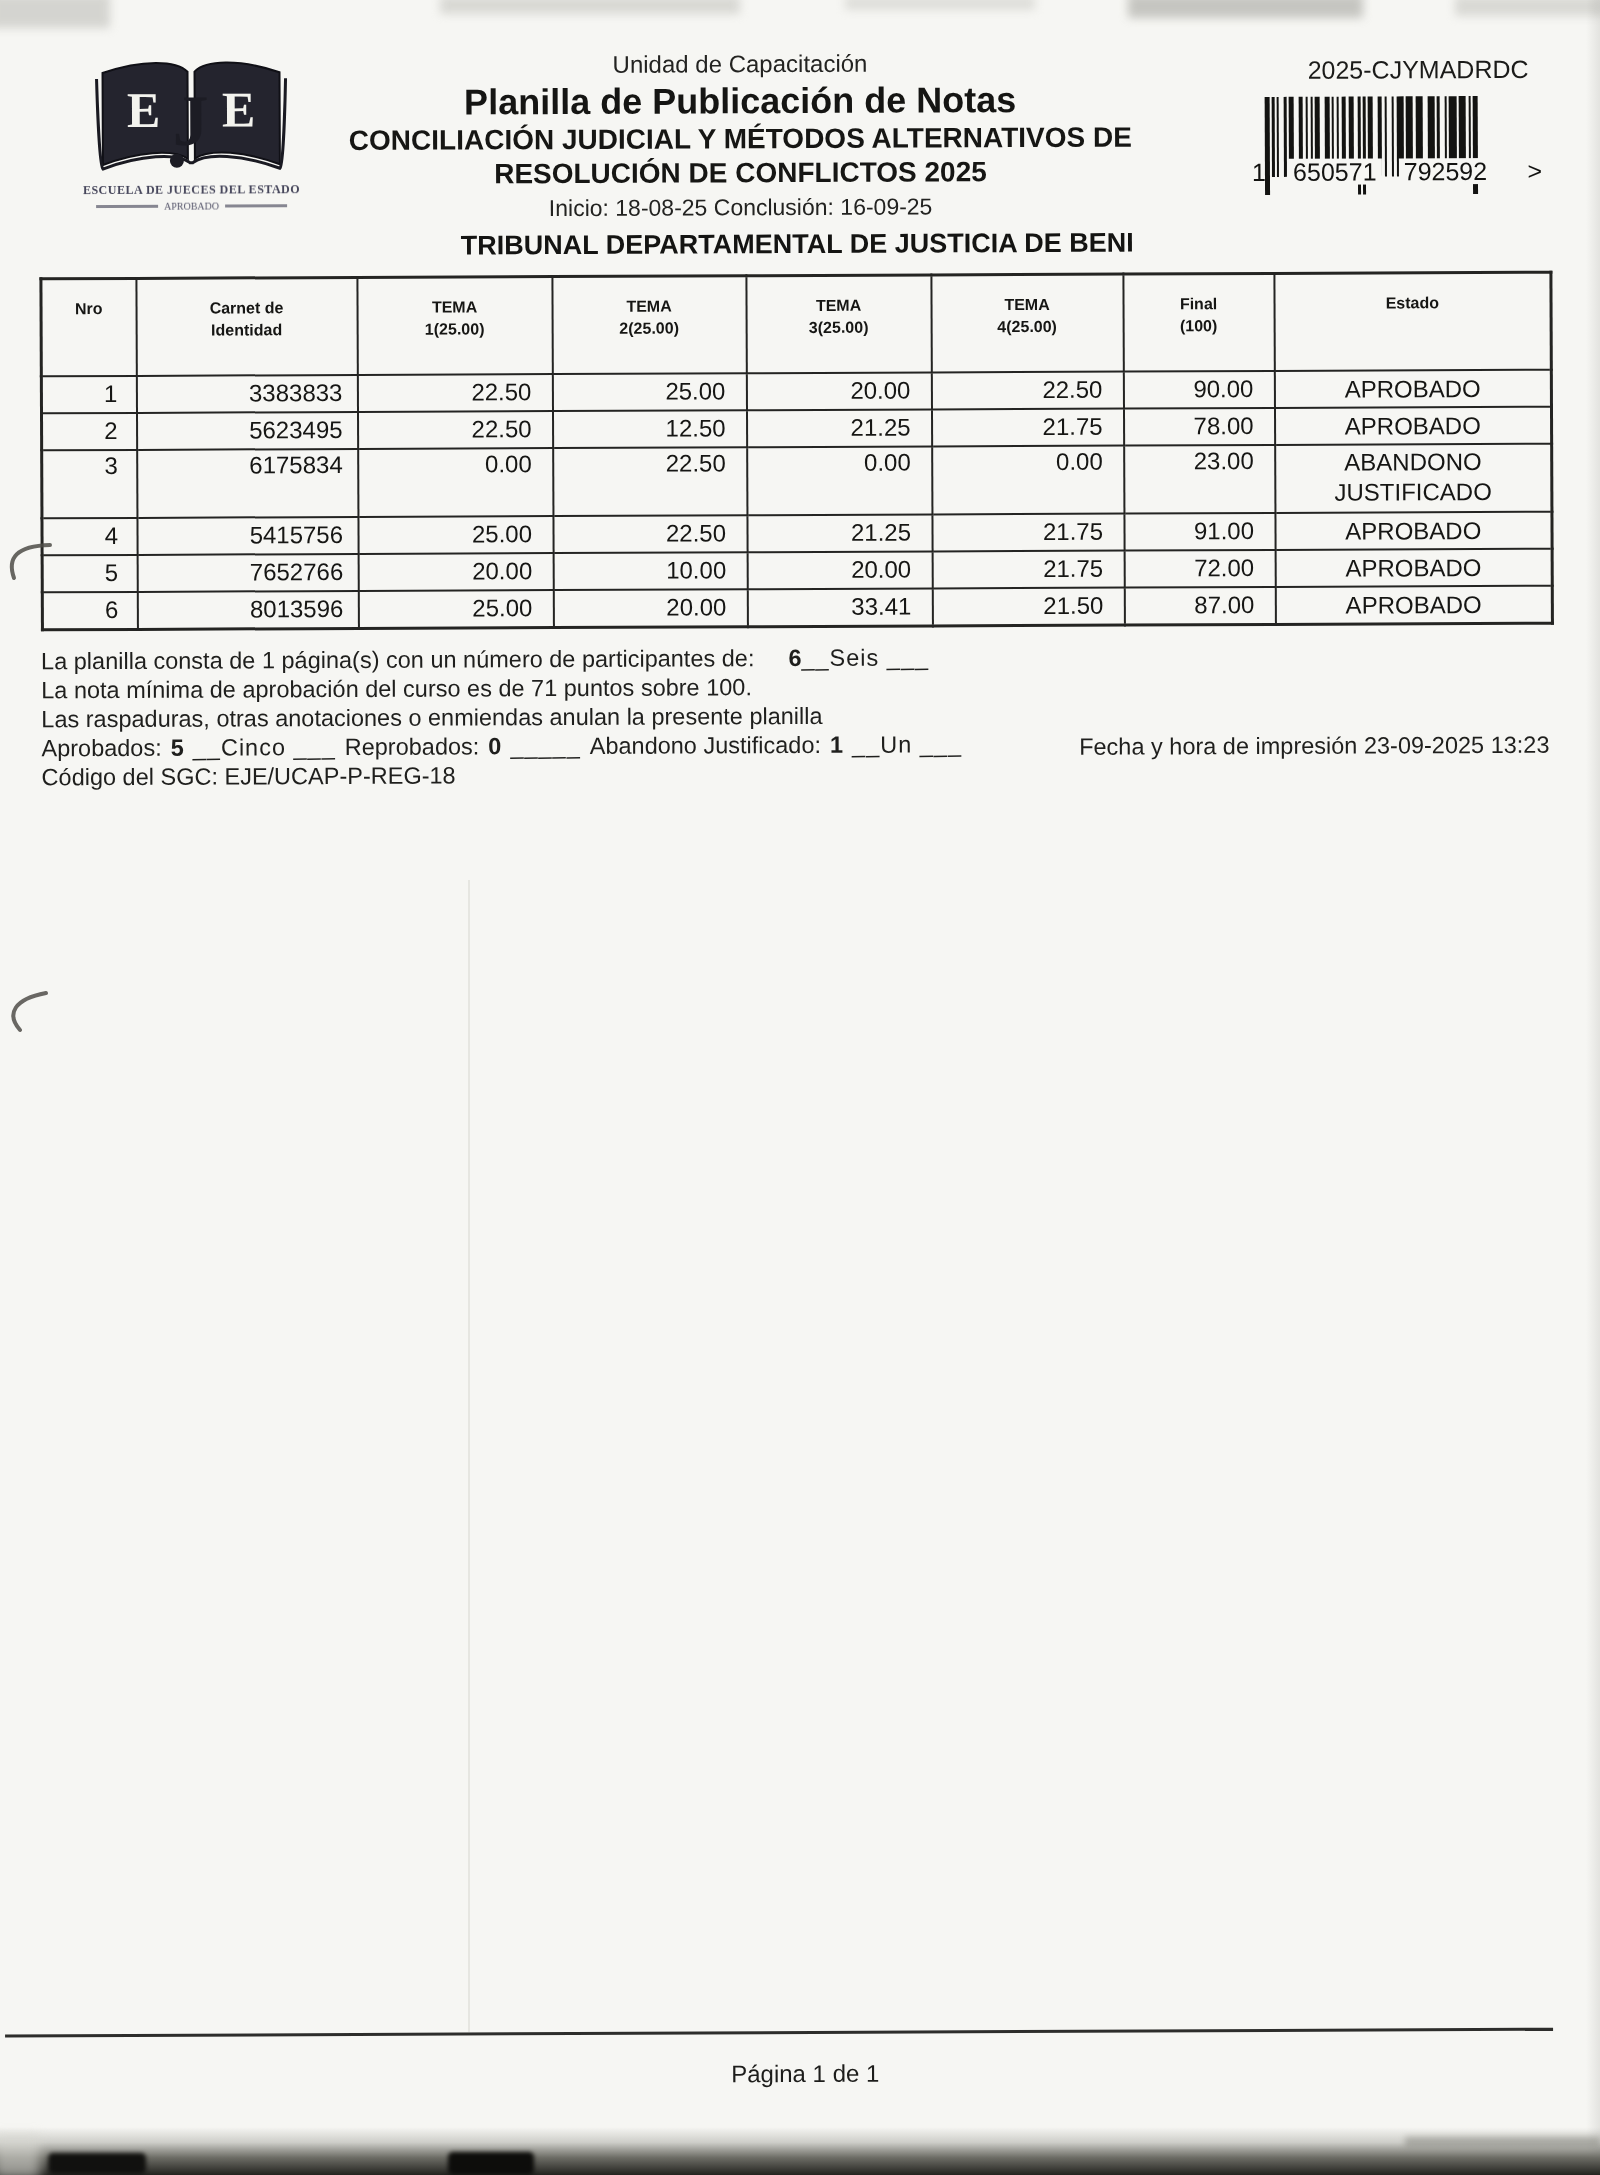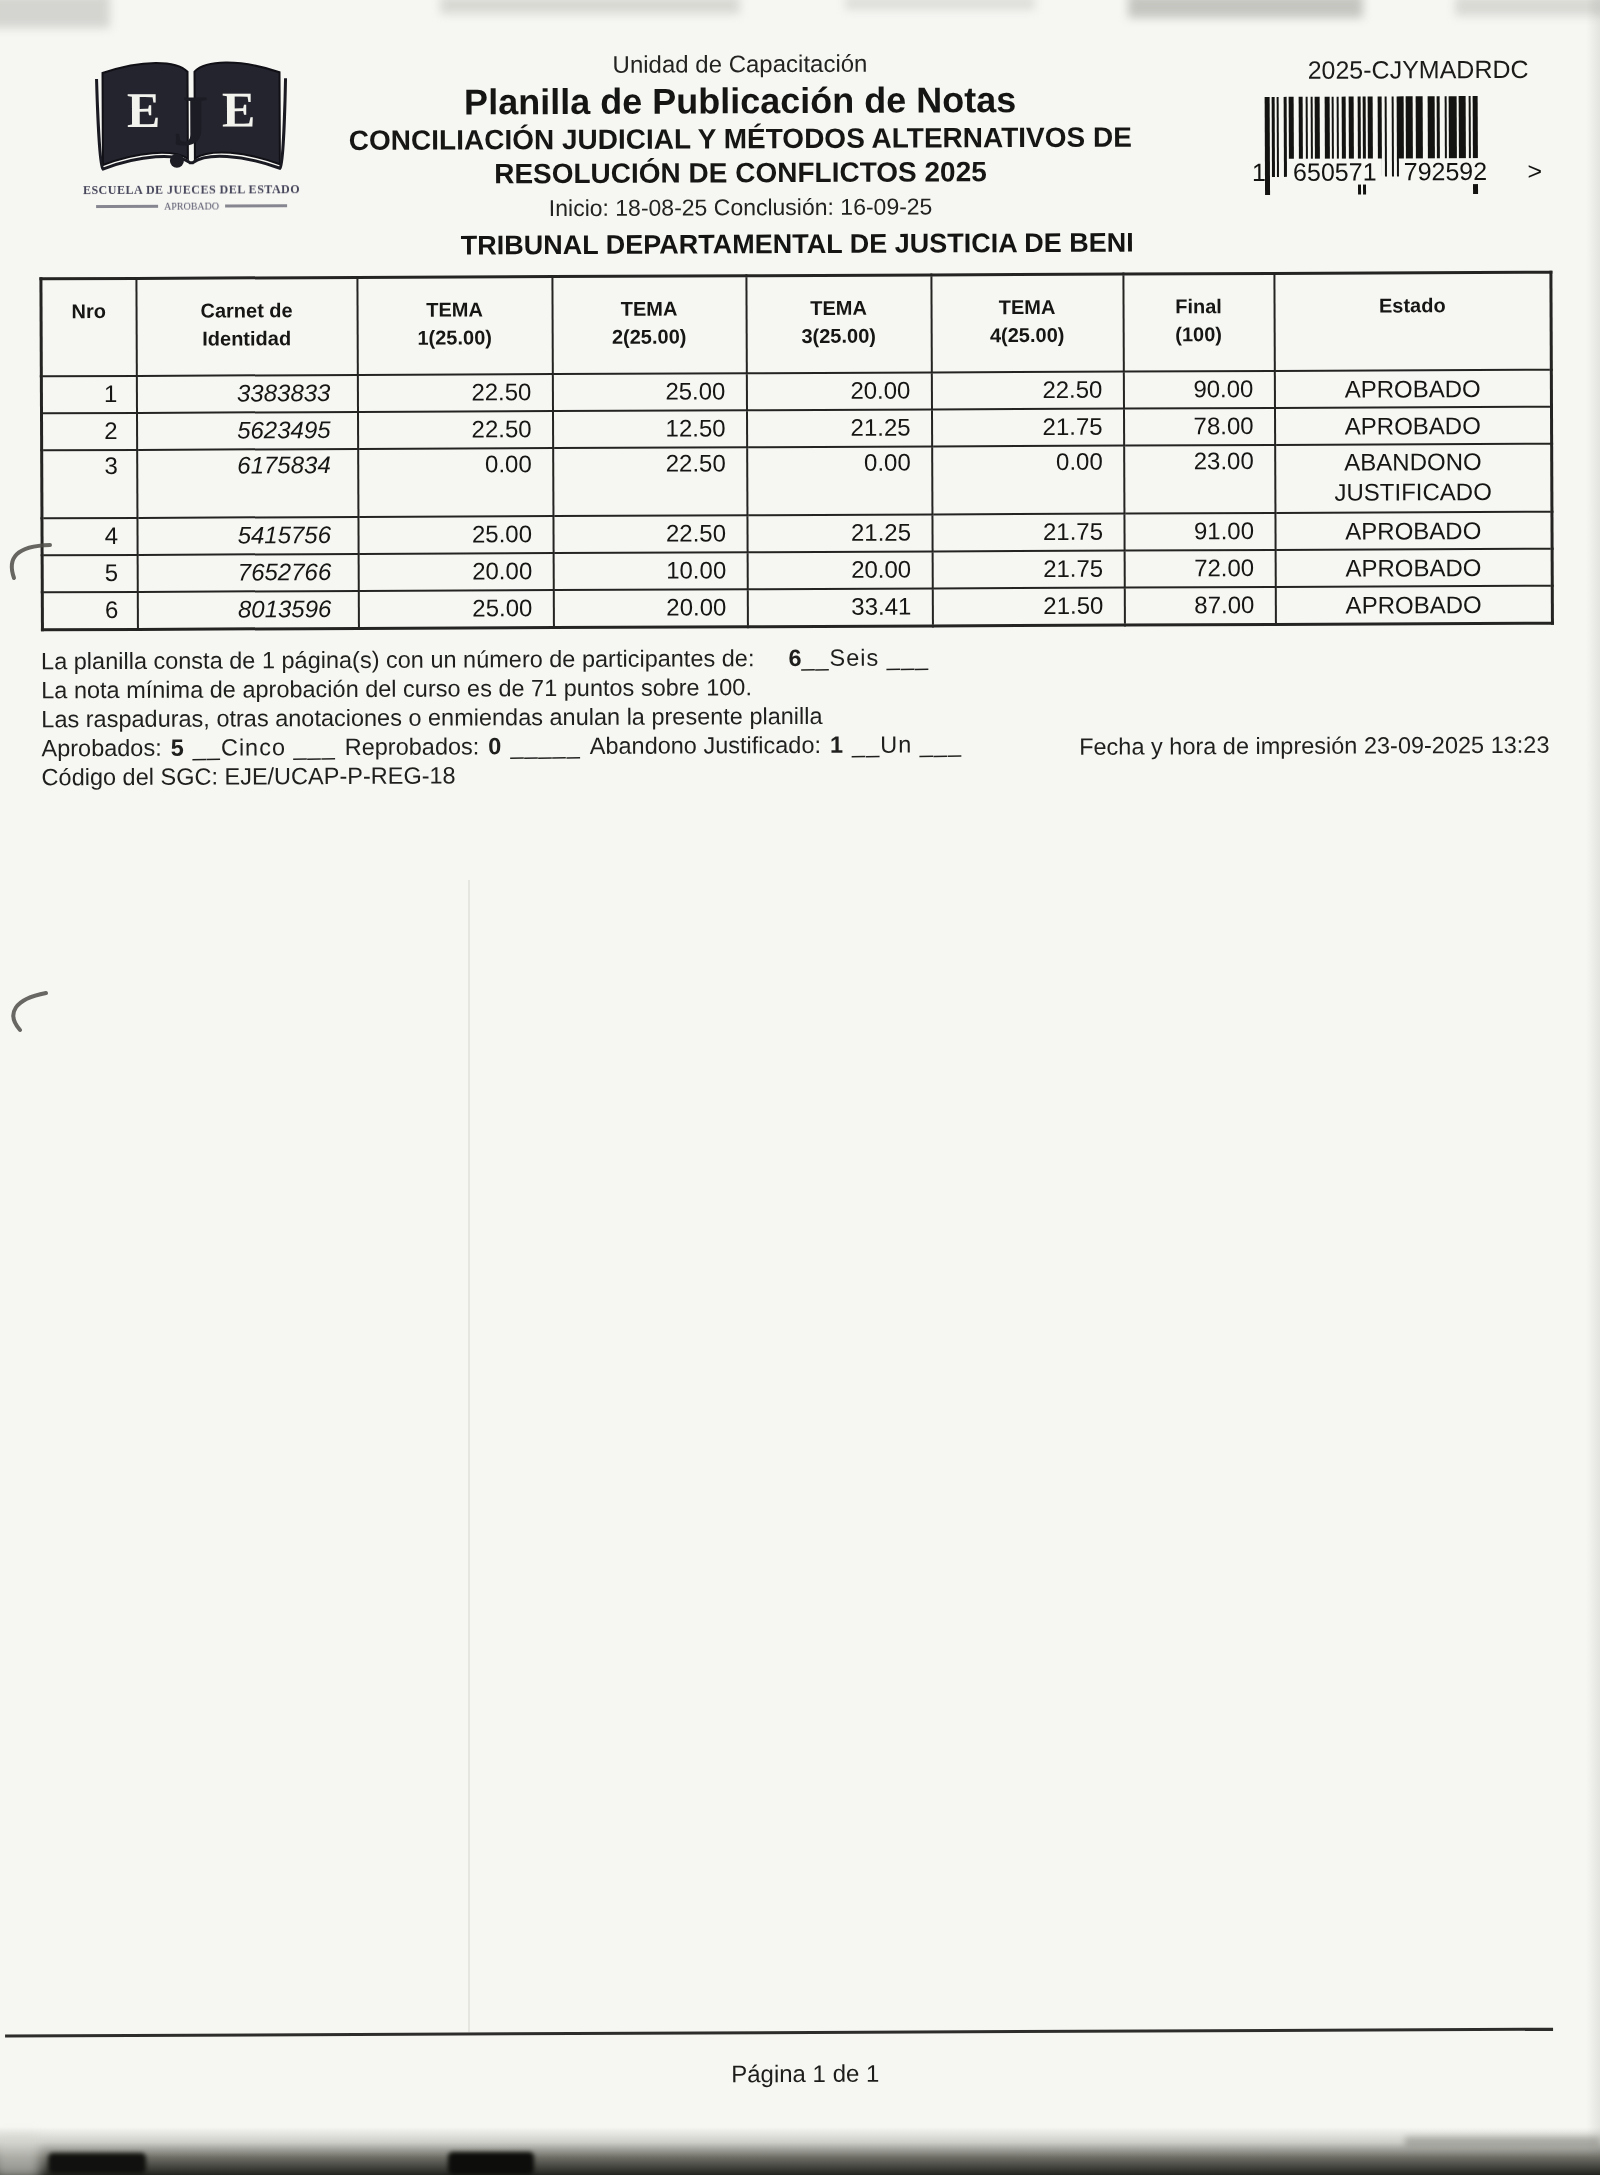--- a/index.html
+++ b/index.html
@@ -31,24 +31,24 @@
   .bc-digits span{background:#f6f6f3;padding:0 5px;line-height:1.05;}
   .bc-digits .lead{background:transparent;}
   .bc-digits .gt{background:transparent;padding-left:18px;}
 
   .tribunal{text-align:center;font-weight:bold;font-size:27px;margin-top:8px;color:#141412;}
 
   
   table.grades{margin:14px 0 0 42px;border-collapse:collapse;width:1510px;table-layout:fixed;
                border:3px solid #242422;}
   table.grades th,table.grades td{border:2px solid #242422;overflow:hidden;}
-  table.grades th{font-size:20px;font-weight:bold;vertical-align:top;padding-top:18px;height:76px;
+  table.grades th{font-size:16px;font-weight:bold;vertical-align:top;padding-top:18px;height:76px;
                   line-height:1.38;text-align:center;color:#161614;}
   table.grades td{font-size:24px;height:31px;padding:0 20px 0 0;text-align:right;line-height:1.12;color:#161614;}
-  table.grades td.carnet{padding-right:26px;font-style:italic;}
+  table.grades td.carnet{padding-right:14px;}
   table.grades td.nro{padding-right:18px;}
   table.grades td.estado{text-align:center;padding:2px 12px;line-height:1.25;}
   table.grades tr.tall td{height:62px;vertical-align:top;padding-top:2px;}
 
   
   .notes{margin:16px 0 0 42px;width:1510px;font-size:23.5px;line-height:29px;position:relative;color:#1f1f1d;}
   .notes .num{font-weight:bold;}
   .fill{letter-spacing:1px;}
   .gap34{display:inline-block;width:34px;}
   .sp{display:inline-block;width:9px;}

